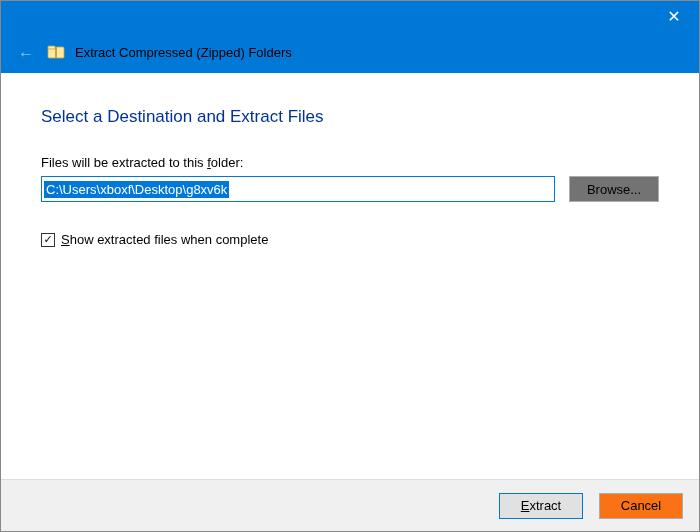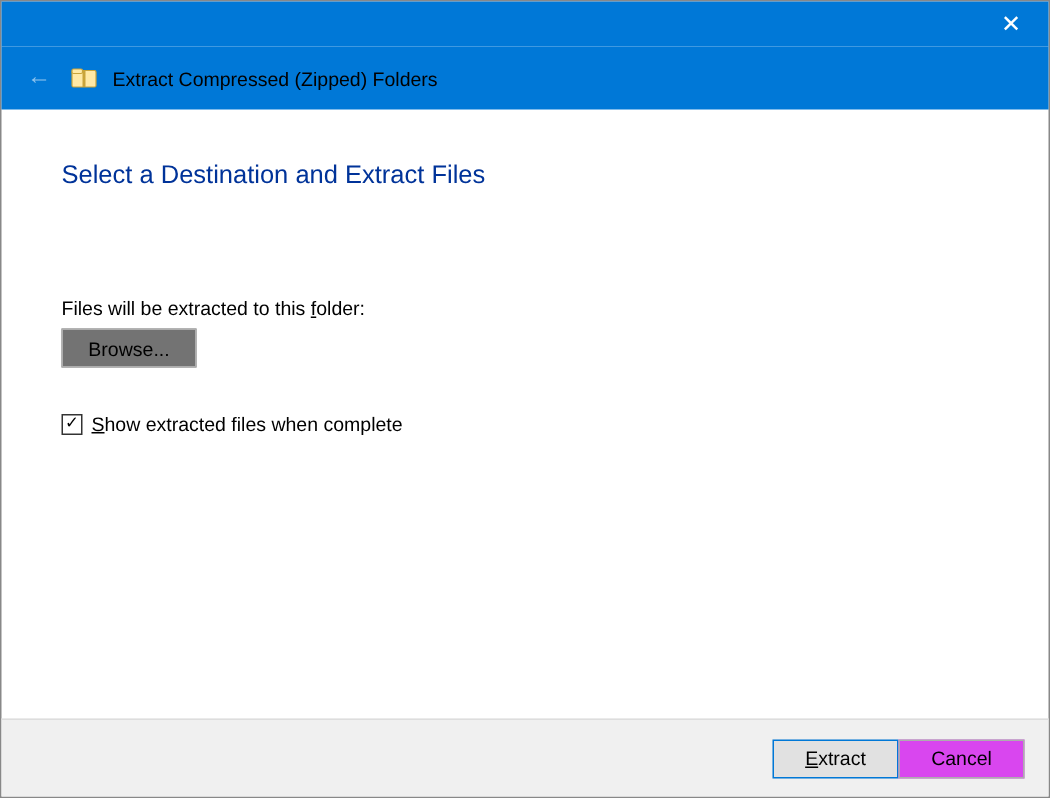--- a/index.html
+++ b/index.html
@@ -72,27 +72,26 @@
       flex: 1;
       padding: 34px 40px 10px 40px;
       display: flex;
       flex-direction: column;
       position: relative;
     }
     .heading {
       color: #003399;
       font-size: 17px;
       font-weight: 400;
-      margin-bottom: 42px;
+      margin-bottom: 28px;
     }
     .field-label {
       font-size: 13px;
       color: #000;
       margin-bottom: 6px;
-      margin-top: 29px;
     }
     .underline {
       text-decoration: underline;
     }
     .path-row {
       display: flex;
       gap: 14px;
       align-items: center;
       margin-bottom: 30px;
     }
@@ -144,27 +143,27 @@
       font-size: 13px;
       cursor: pointer;
     }
     .footer {
       height: 52px;
       border-top: 1px solid #ddd;
       display: flex;
       align-items: center;
       justify-content: flex-end;
       padding-right: 16px;
-      gap: 0;
+      gap: 16px;
       background: #f0f0f0;
     }
     .footer-btn {
       width: 84px;
       height: 26px;
-      background: #d946ef;
+      background: #f97316;
       border: 1px solid #adadad;
       font-size: 13px;
       font-family: inherit;
       cursor: pointer;
     }
     .footer-btn.default {
       border: 1.5px solid #0078d7;
       background: #e1e1e1;
     }
   </style>
@@ -194,20 +193,23 @@
   </div>
 
   <div class="content">
     <div class="heading">Select a Destination and Extract Files</div>
 
     <div class="field-label">
       <span>Files will be extracted to this </span><span class="underline">f</span><span>older:</span>
     </div>
 
     <div class="path-row">
+      <div class="path-input-wrap">
+        <span class="path-sel">C:\Users\xboxf\Desktop\g8xv6k</span>
+      </div>
       <button class="browse-btn">Browse...</button>
     </div>
 
     <div class="checkbox-row">
       <div class="checkbox">
         <span>✓</span>
       </div>
       <label class="checkbox-label">
         <span class="underline">S</span><span>how extracted files when complete</span>
       </label>

